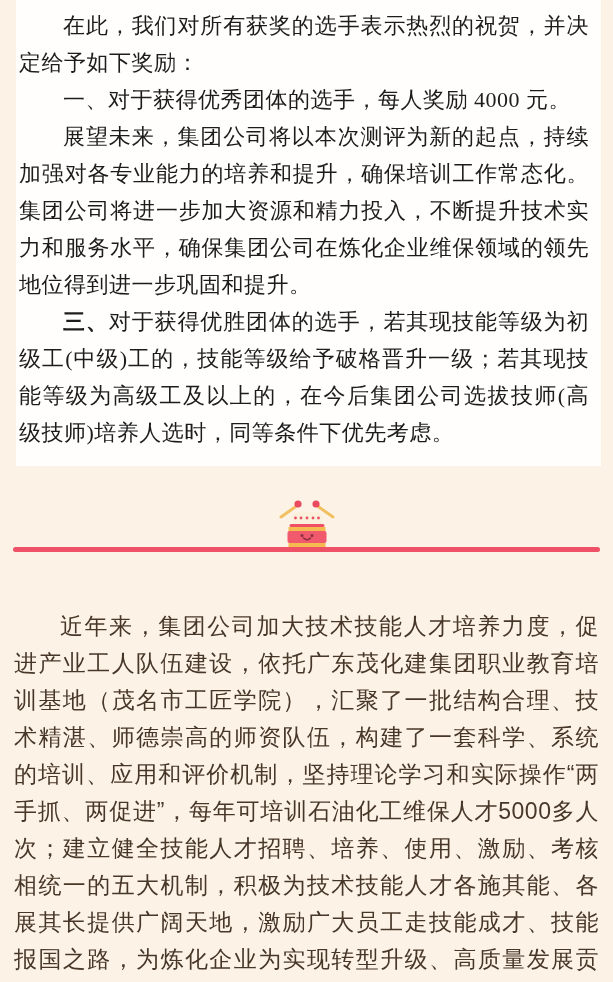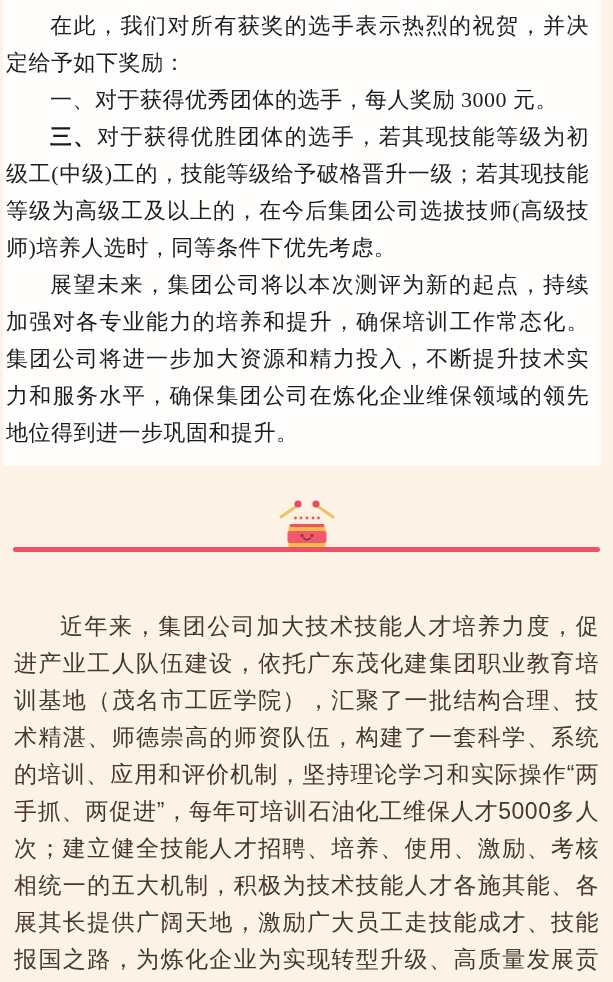--- a/index.html
+++ b/index.html
@@ -8,21 +8,21 @@
     width: 613px;
     height: 982px;
     overflow: hidden;
     background: #fcf3e6;
     font-family: "Liberation Sans", "DejaVu Sans", sans-serif;
   }
   .page { width: 613px; height: 982px; position: relative; }
 
   
   .top-card {
-    margin: 0 12px 0 3px;
+    margin: 0 12px 0 16px;
     background: #fffefd;
     padding: 7px 12px 15px 3px;
   }
   .top-card p {
     font-family: "Liberation Serif", "DejaVu Serif", serif;
     font-size: 22px;
     line-height: 37px;
     color: #1c1c1c;
     text-align: justify;
     text-indent: 2em;
@@ -58,23 +58,23 @@
     letter-spacing: 0.5px;
   }
 </style>
 </head>
 <body>
 
 <div class="page">
 
   <section class="top-card">
     <p>在此，我们对所有获奖的选手表示热烈的祝贺，并决定给予如下奖励：</p>
-    <p>一、对于获得优秀团体的选手，每人奖励 3000 元。</p>
+    <p>一、对于获得优秀团体的选手，每人奖励 4000 元。</p>
+    <p>展望未来，集团公司将以本次测评为新的起点，持续加强对各专业能力的培养和提升，确保培训工作常态化。集团公司将进一步加大资源和精力投入，不断提升技术实力和服务水平，确保集团公司在炼化企业维保领域的领先地位得到进一步巩固和提升。</p>
     <p><span class="b">三、</span><span>对于获得优胜团体的选手，若其现技能等级为初级工(中级)工的，技能等级给予破格晋升一级；若其现技能等级为高级工及以上的，在今后集团公司选拔技师(高级技师)培养人选时，同等条件下优先考虑。</span></p>
-    <p>展望未来，集团公司将以本次测评为新的起点，持续加强对各专业能力的培养和提升，确保培训工作常态化。集团公司将进一步加大资源和精力投入，不断提升技术实力和服务水平，确保集团公司在炼化企业维保领域的领先地位得到进一步巩固和提升。</p>
   </section>
 
   <section class="divider-section">
     <div class="drum-wrap">
       <svg width="66" height="54" viewBox="0 0 66 54" aria-hidden="true">
 
         <line x1="24" y1="8" x2="7" y2="20" stroke="#f0c061" stroke-width="3" stroke-linecap="round"></line>
         <line x1="42" y1="8" x2="59" y2="20" stroke="#f0c061" stroke-width="3" stroke-linecap="round"></line>
         <circle cx="24" cy="7" r="3.6" fill="#ea4b61"></circle>
         <circle cx="42" cy="7" r="3.6" fill="#ea4b61"></circle>

